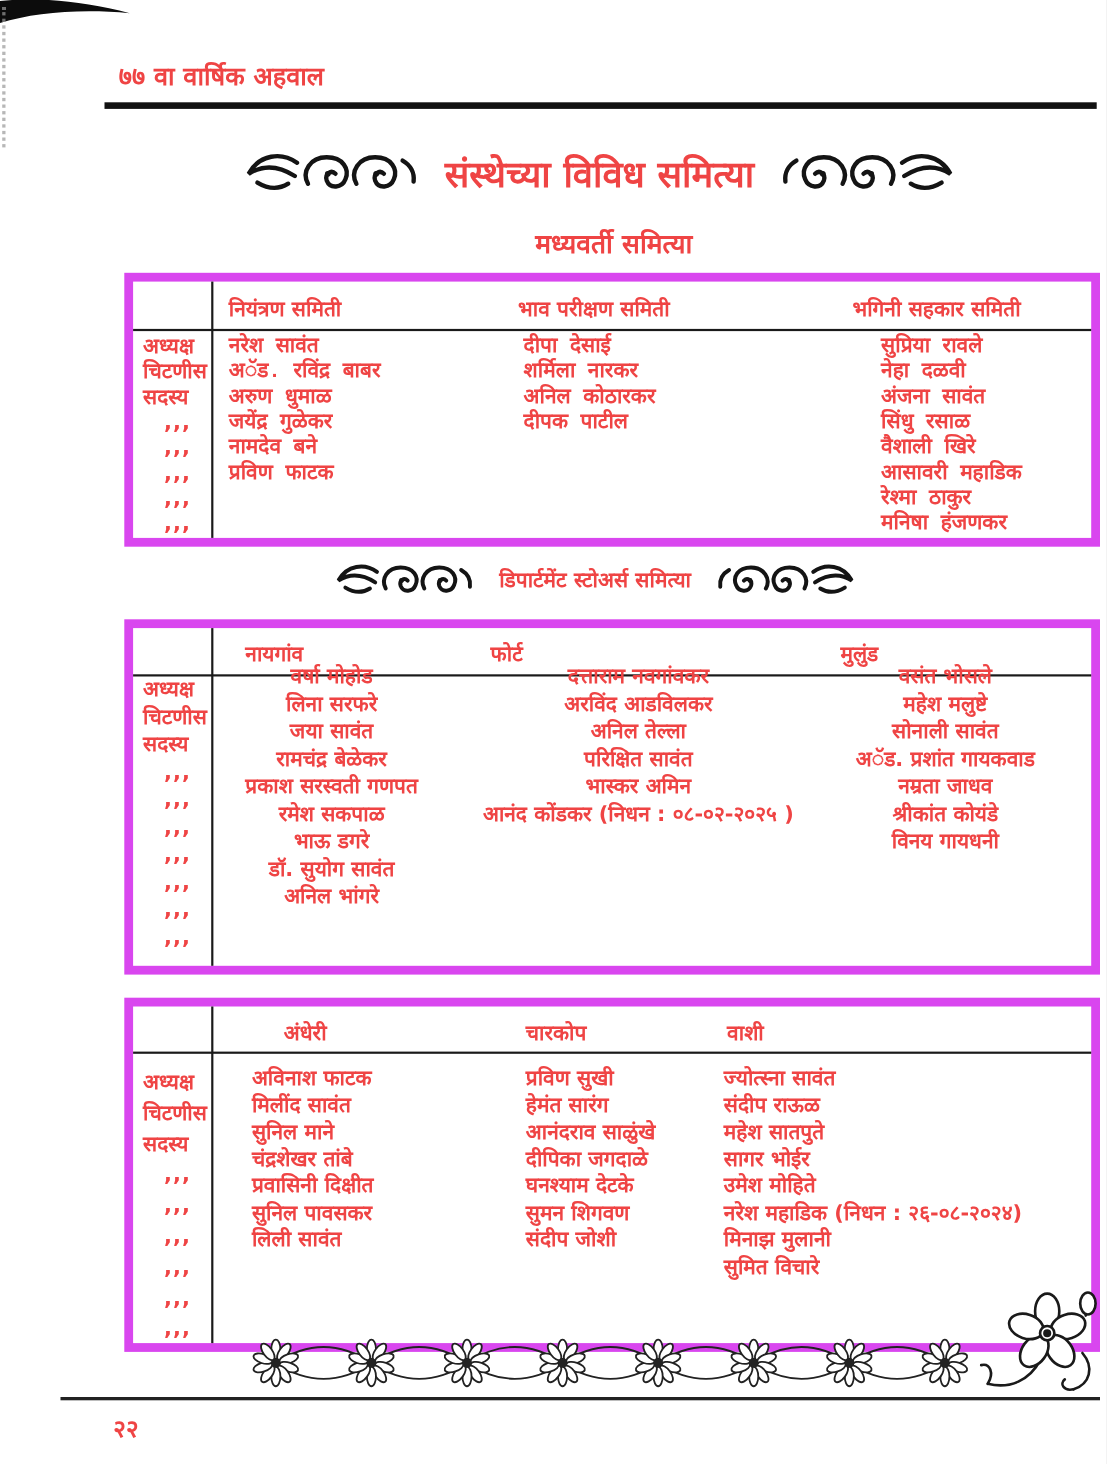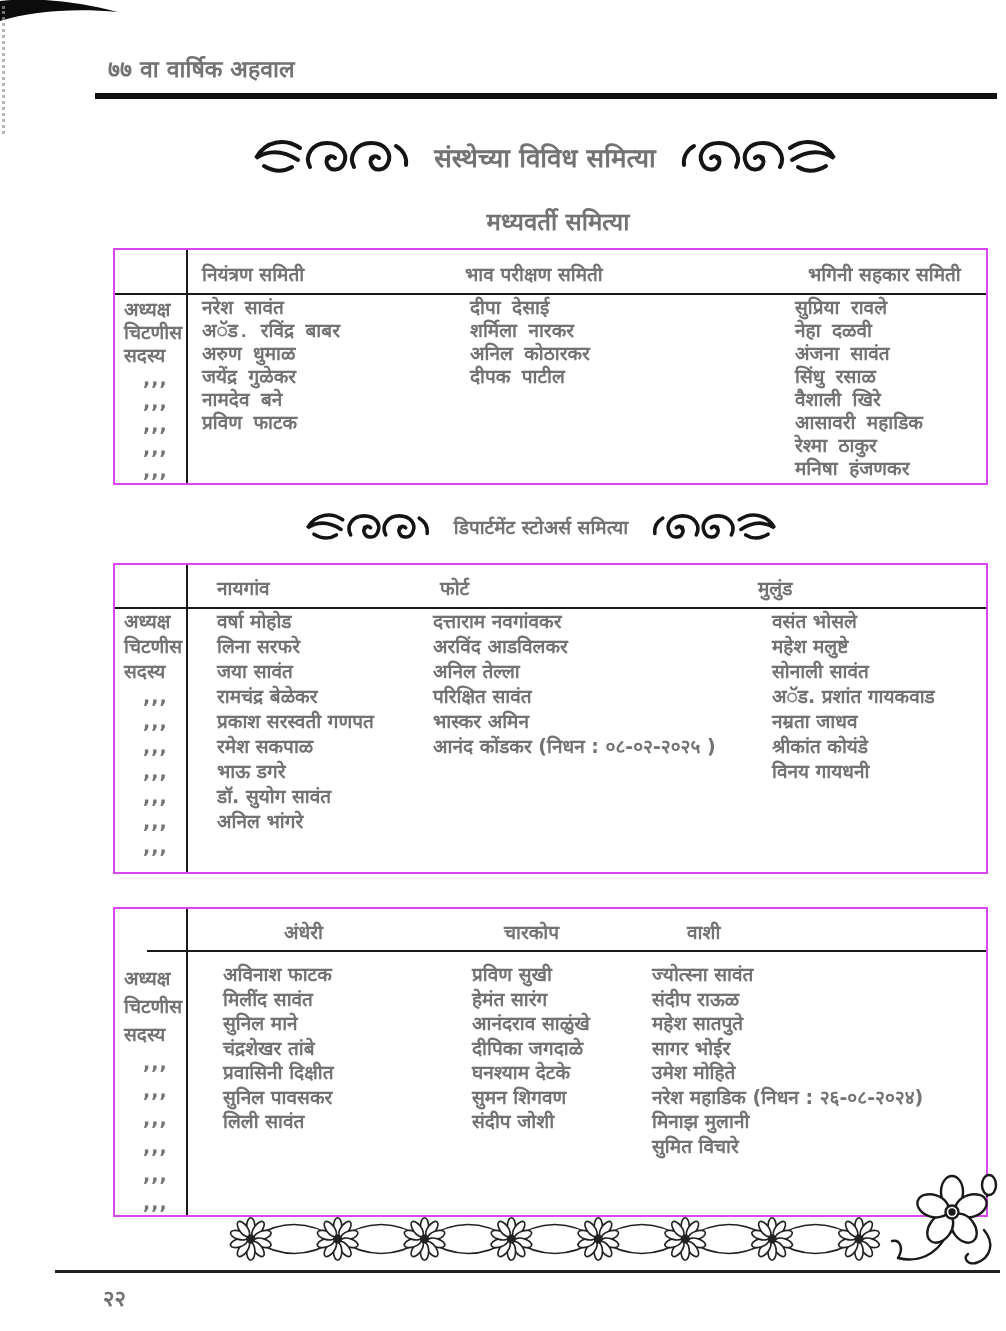--- a/index.html
+++ b/index.html
@@ -1,68 +1,68 @@
 <!DOCTYPE html>
 <html><head>
 <meta charset="utf-8">
 <style>
   html,body{margin:0;padding:0;background:#e8e8e8;}
   .page{
     position:relative;width:1006px;height:1331px;background:#ffffff;
-    color:#737373;font-family:"DejaVu Sans","Liberation Sans",sans-serif;
+    color:#ef4444;font-family:"DejaVu Sans","Liberation Sans",sans-serif;
     overflow:hidden;margin:0 auto;
   }
   
   .corner-mark{position:absolute;left:0;top:0;}
   .edge-dots{position:absolute;left:2px;top:6px;height:128px;width:0;border-left:3px dotted #9a9a9a;opacity:.7;}
 
   
   .report-header{position:absolute;left:108px;top:52px;font-size:23px;font-weight:700;white-space:nowrap;margin:0;}
   .header-rule{position:absolute;left:95px;top:93px;width:902px;height:6px;background:#111;}
 
   
   .title-row{position:absolute;left:0;width:1006px;display:flex;justify-content:center;align-items:center;gap:22px;}
   .title-row.s1{top:132px;transform:translateX(42px);}
   .title-row.s2{top:506px;transform:translateX(38px);}
-  .main-title{font-size:26px;font-weight:700;white-space:nowrap;margin:0;}
+  .main-title{font-size:33px;font-weight:700;white-space:nowrap;margin:0;}
   .title-row.s2 .main-title{font-size:19px;}
   .subtitle{position:absolute;top:204px;left:0;width:1006px;text-align:center;font-size:24px;font-weight:700;transform:translateX(55px);margin:0;}
 
   
-  .ctable{position:absolute;border:2px solid #d946ef;background:#fff;}
+  .ctable{position:absolute;border:8px solid #d946ef;background:#fff;}
   .thead{position:absolute;top:0;left:0;right:0;border-bottom:2px solid #1a1a1a;}
   .th{position:absolute;font-weight:700;font-size:19px;white-space:nowrap;}
   .tlabels{position:absolute;top:0;bottom:0;left:0;width:73px;border-right:2px solid #1a1a1a;box-sizing:border-box;}
   .rlabel{font-weight:700;font-size:19px;padding-left:9px;white-space:nowrap;}
   .rlabel:nth-of-type(n+4){padding-left:28px;letter-spacing:1px;}
   .tcol{position:absolute;}
   .member{font-weight:600;font-size:19px;white-space:nowrap;}
 
   .t1{left:113px;top:248px;width:871px;height:233px;}
   .t1 .thead{height:43px;}
   .t1 .th{top:11px;}
-  .t1 .h1{left:87px;}  .t1 .h2{left:350px;} .t1 .h3{left:693px;}
+  .t1 .h1{left:87px;}  .t1 .h2{left:350px;} .t1 .h3{left:654px;}
   .t1 .tlabels{padding-top:48px;}
   .t1 .rlabel{height:23px;line-height:23px;}
   .t1 .tcol{top:48px;}
   .t1 .member{height:23px;line-height:23px;font-family:Liberation Mono, monospace;}
   .t1 .c1{left:87px;} .t1 .c2{left:355px;} .t1 .c3{left:680px;}
 
   .t2{left:113px;top:563px;width:871px;height:307px;}
   .t2 .thead{height:42px;padding-left:28px;}
   .t2 .th{top:10px;}
   .t2 .h1{left:102px;} .t2 .h2{left:325px;} .t2 .h3{left:643px;}
   .t2 .tlabels{padding-top:44px;}
   .t2 .rlabel{height:25px;line-height:25px;}
-  .t2 .tcol{top:44px;}
+  .t2 .tcol{top:32px;text-align:center;}
   .t2 .member{height:25px;line-height:25px;}
   .t2 .c1{left:102px;} .t2 .c2{left:318px;} .t2 .c3{left:629px;margin-left:28px;}
 
   .t3{left:113px;top:907px;width:871px;height:306px;}
-  .t3 .thead{height:41px;margin-left:32px;}
+  .t3 .thead{height:41px;}
   .t3 .th{top:10px;}
   .t3 .h1{left:137px;} .t3 .h2{left:357px;} .t3 .h3{left:540px;}
   .t3 .tlabels{padding-top:55px;}
   .t3 .rlabel{height:28px;line-height:28px;}
   .t3 .tcol{top:53px;}
   .t3 .member{height:24.5px;line-height:24.5px;}
   .t3 .c1{left:108px;} .t3 .c2{left:357px;} .t3 .c3{left:537px;}
 
   
   .flower-chain{position:absolute;left:228px;top:1214px;}

